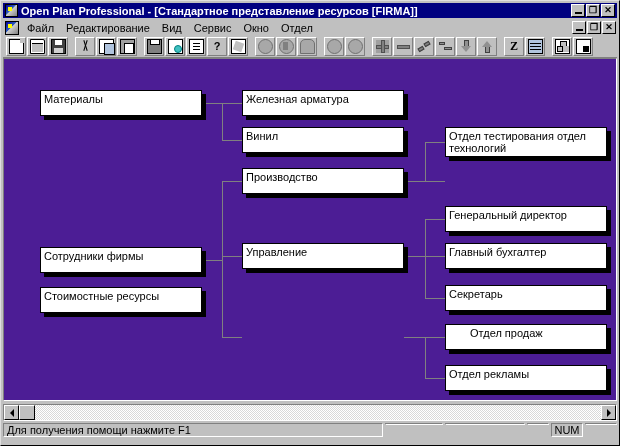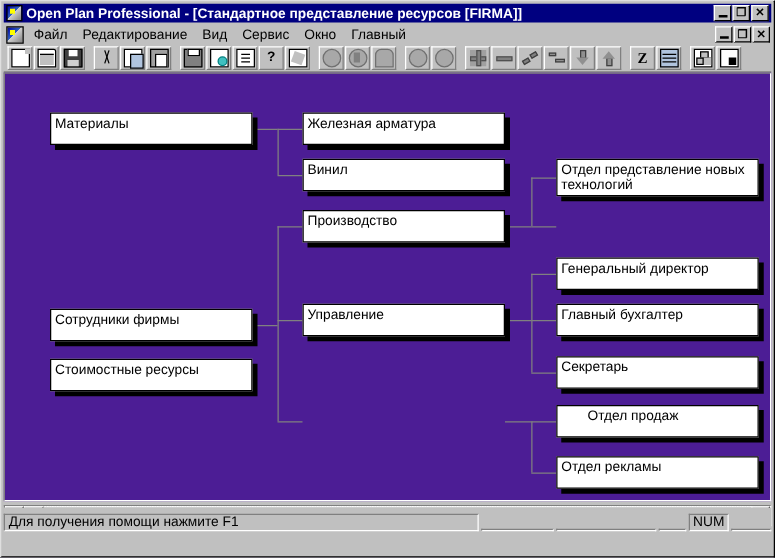--- a/index.html
+++ b/index.html
@@ -216,23 +216,23 @@
   .sb-btn.right .ar{ border-width:4px 0 4px 4px; border-color:transparent transparent transparent #000;}
   .sb-thumb{
     width: 16px; flex:0 0 auto;
     background:#c0c0c0;
     border:1px solid; border-color:#ffffff #000000 #000000 #ffffff;
     box-sizing:border-box;
   }
 
   
   .statusbar {
-    position:absolute; left:2px; right:2px; bottom:20px; height:19px;
+    position:absolute; left:2px; right:2px; bottom:3px; height:19px;
     background:#c0c0c0;
-    display:flex; align-items:flex-end; gap:2px;
+    display:flex; align-items:flex-start; gap:2px;
   }
   .sb-pane{
     background:#c0c0c0;
     border:1px solid; border-color:#808080 #ffffff #ffffff #808080;
     box-sizing:border-box;
     display:flex; align-items:center;
     padding-left:3px;
     font-size:11px; color:#000; white-space:nowrap;
   }
   .sb-pane.grow{ flex:1 1 auto; }
@@ -263,21 +263,21 @@
     </div>
   </div>
 
   <div class="menubar">
     <div class="menu-doc-icon"></div>
     <div class="menu-item">Файл</div>
     <div class="menu-item">Редактирование</div>
     <div class="menu-item">Вид</div>
     <div class="menu-item">Сервис</div>
     <div class="menu-item">Окно</div>
-    <div class="menu-item">Главный</div>
+    <div class="menu-item">Отдел</div>
     <div class="menu-spacer"></div>
     <div class="winbtns">
       <div class="winbtn min">
           <span class="g">
             <b></b>
           </span>
         </div>
       <div class="winbtn">
           <span class="g">❐</span>
         </div>
@@ -396,21 +396,21 @@
         <div class="hline" style="left: 421px; top: 160px; width: 20px;"></div>
         <div class="hline" style="left: 421px; top: 197px; width: 20px;"></div>
         <div class="hline" style="left: 421px; top: 239px; width: 20px;"></div>
         <div class="hline" style="left: 400px; top: 278px; width: 21px;"></div>
         <div class="vline" style="left: 421px; top: 278px; height: 41px;"></div>
         <div class="hline" style="left: 421px; top: 278px; width: 20px;"></div>
         <div class="hline" style="left: 421px; top: 319px; width: 20px;"></div>
         <div class="node" style="left: 36px; top: 31px; width: 162px; height: 26px;"><span>Материалы</span></div>
         <div class="node" style="left: 238px; top: 31px; width: 162px; height: 26px;"><span>Железная арматура</span></div>
         <div class="node" style="left: 238px; top: 68px; width: 162px; height: 26px;"><span>Винил</span></div>
-        <div class="node" style="left: 441px; top: 68px; width: 162px; height: 30px;"><span>Отдел представление новых технологий</span></div>
+        <div class="node" style="left: 441px; top: 68px; width: 162px; height: 30px;"><span>Отдел тестирования отдел технологий</span></div>
         <div class="node" style="left: 238px; top: 109px; width: 162px; height: 26px;"><span>Производство</span></div>
         <div class="node" style="left: 441px; top: 147px; width: 162px; height: 26px;"><span>Генеральный директор</span></div>
         <div class="node" style="left: 36px; top: 188px; width: 162px; height: 26px;"><span>Сотрудники фирмы</span></div>
         <div class="node" style="left: 238px; top: 184px; width: 162px; height: 26px;"><span>Управление</span></div>
         <div class="node" style="left: 441px; top: 184px; width: 162px; height: 26px;"><span>Главный бухгалтер</span></div>
         <div class="node" style="left: 441px; top: 226px; width: 162px; height: 26px;"><span>Секретарь</span></div>
         <div class="node" style="left: 36px; top: 228px; width: 162px; height: 26px;"><span>Стоимостные ресурсы</span></div>
         <div class="node" style="left: 441px; top: 265px; width: 162px; height: 26px; padding-left: 24px;"><span>Отдел продаж</span></div>
         <div class="node" style="left: 441px; top: 306px; width: 162px; height: 26px;"><span>Отдел рекламы</span></div>
       </div>

